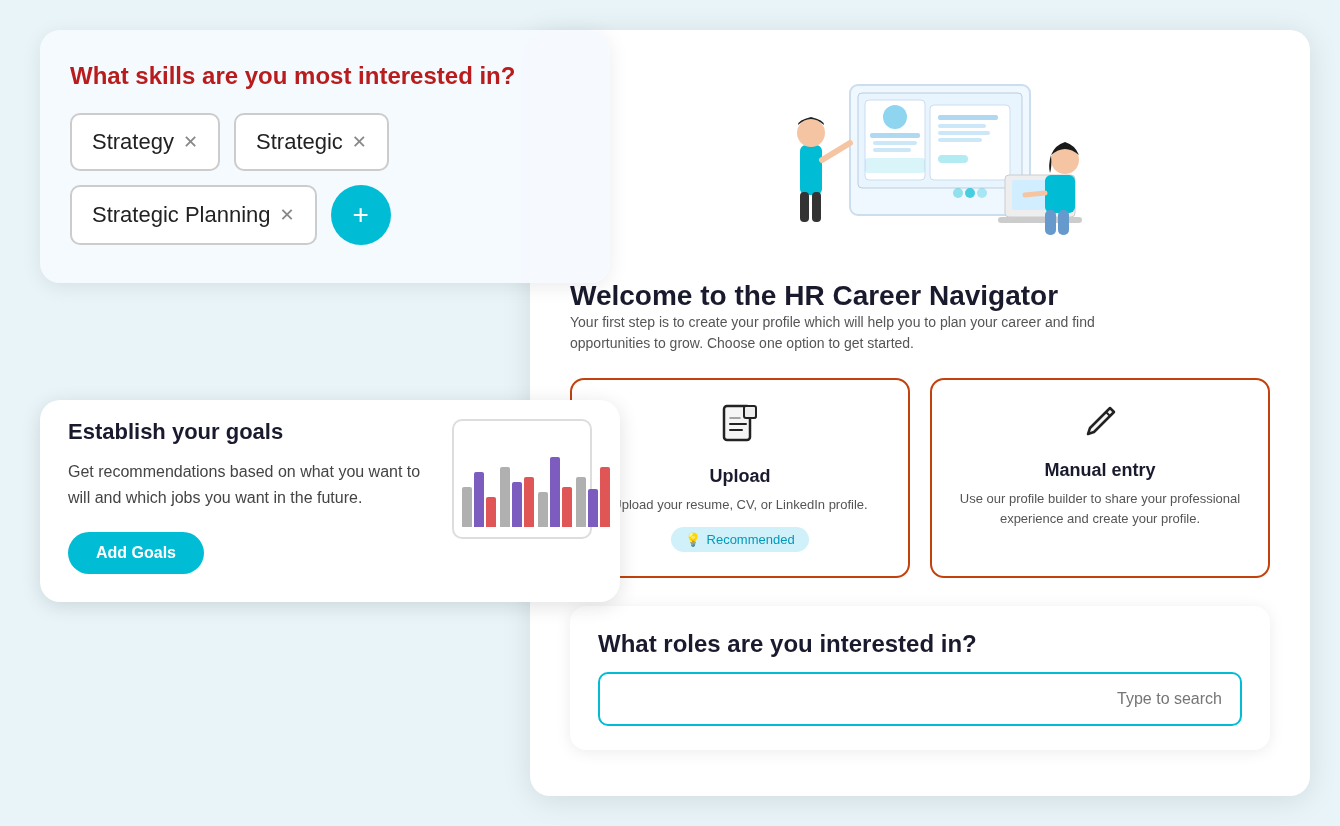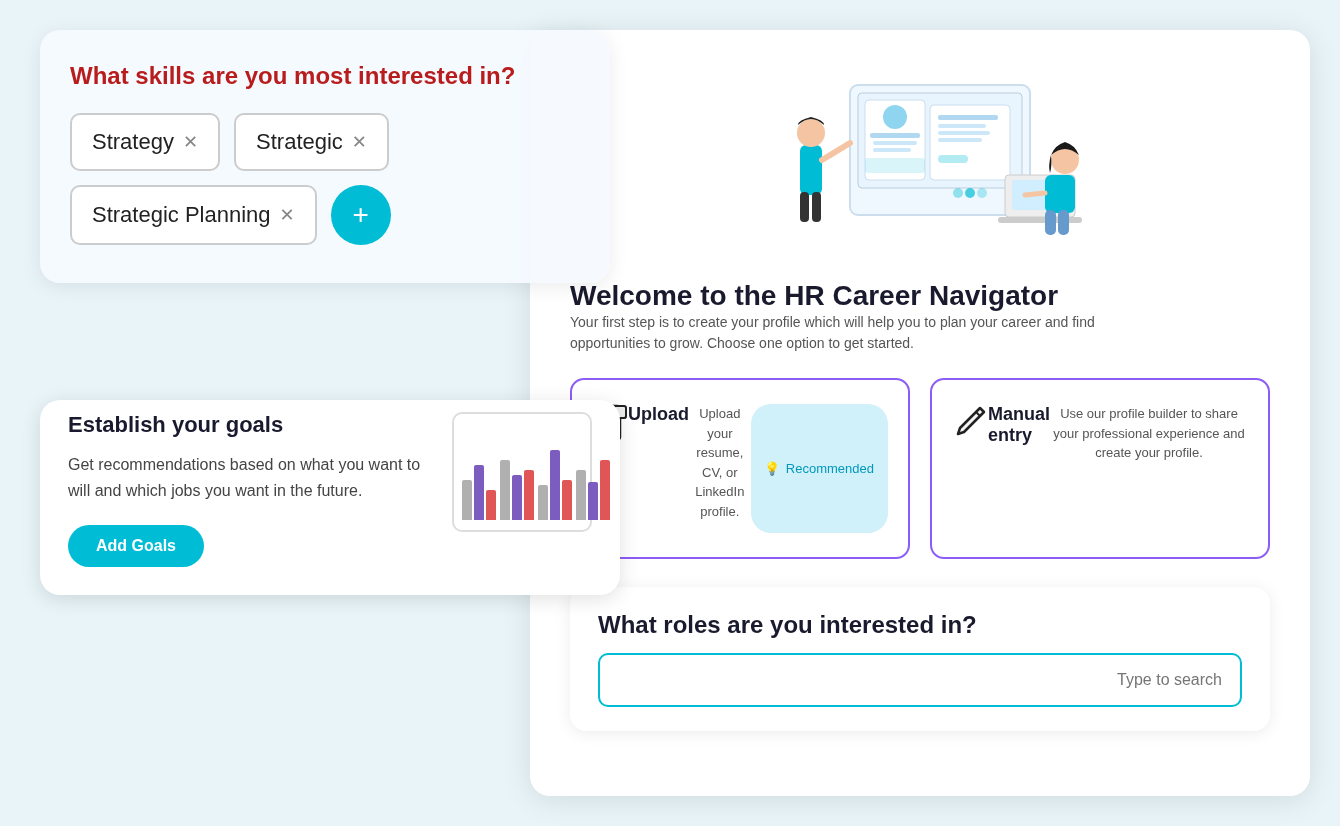--- a/index.html
+++ b/index.html
@@ -55,25 +55,26 @@
     }
 
     .options-row {
       display: flex;
       gap: 20px;
       margin-bottom: 28px;
     }
 
     .option-card {
       flex: 1;
-      border: 2px solid #8b5cf6;
+      border: 2px solid #c2410c;
       border-radius: 14px;
       padding: 24px 20px;
       display: flex;
-      flex-direction: row;
+      flex-direction: column;
+      align-items: center;
       cursor: pointer;
       transition: border-color 0.2s;
     }
 
     .option-icon {
       font-size: 32px;
       margin-bottom: 12px;
       color: #222;
     }
 
@@ -197,21 +198,21 @@
     }
 
     
     .goals-card {
       position: absolute;
       top: 400px;
       left: 40px;
       width: 580px;
       background: #fff;
       border-radius: 20px;
-      padding: 12px 28px 28px 28px;
+      padding: 19px 28px 28px 28px;
       box-shadow: 0 4px 20px rgba(0,0,0,0.12);
       display: flex;
       flex-direction: column;
     }
 
     .goals-content {
       display: flex;
       gap: 20px;
     }
 

